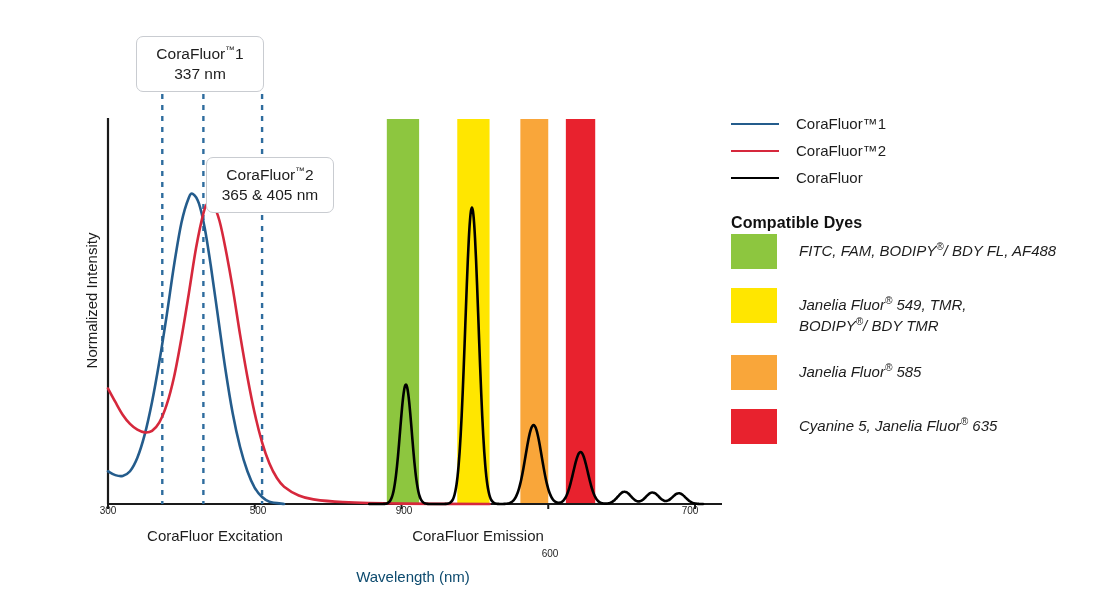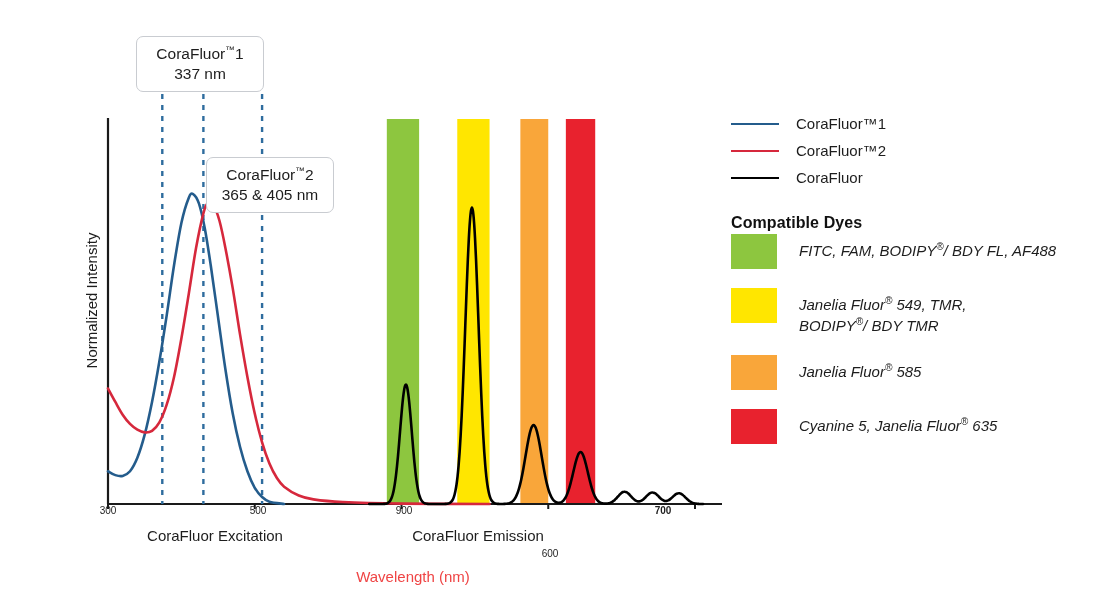--- a/index.html
+++ b/index.html
@@ -17,21 +17,21 @@
            box-sizing:border-box;white-space:nowrap;}
   .callout .l2{display:block;}
   .sup{font-size:9.5px;vertical-align:super;letter-spacing:.3px;}
 
   #callout-cf1{left:136px;top:36px;width:128px;}
   #callout-cf2{left:206px;top:157px;width:128px;}
 
   
   .axis-tick{position:absolute;font-size:10px;color:#1d1d1d;text-align:center;}
   .sub-label{position:absolute;font-size:15px;color:#1d1d1d;text-align:center;}
-  .axis-title{position:absolute;font-size:15px;color:#ef4444;text-align:center;}
+  .axis-title{position:absolute;font-size:15px;color:#0c4a6e;text-align:center;}
   #ylabel{position:absolute;left:-9px;top:292px;width:200px;text-align:center;
           font-size:15px;color:#1d1d1d;transform:rotate(-90deg);}
 
   
   #legend{position:absolute;left:731px;top:110px;width:360px;}
   .leg-row{display:flex;align-items:center;height:27px;}
   .leg-swatch{width:48px;height:0;border-top-width:2.6px;border-top-style:solid;
               margin-right:17px;flex:none;}
   .leg-text{font-size:15px;color:#1d1d1d;white-space:nowrap;}
 
@@ -76,21 +76,21 @@
 
   <div class="callout" id="callout-cf2">
     <span>CoraFluor<span class="sup">™</span>2</span>
     <span class="l2">365 &amp; 405 nm</span>
   </div>
 
   <div class="axis-tick" id="tick-300" style="left:78px;top:505px;width:60px;">300</div>
   <div class="axis-tick" id="tick-400" style="left:228px;top:505px;width:60px;">500</div>
   <div class="axis-tick" id="tick-500" style="left:374px;top:505px;width:60px;">900</div>
   <div class="axis-tick" id="tick-600" style="left:520px;top:505px;width:60px;margin-top:43px;">600</div>
-  <div class="axis-tick" id="tick-700" style="left:633px;top:505px;width:60px;font-weight:bold;">700</div>
+  <div class="axis-tick" id="tick-700" style="left:660px;top:505px;width:60px;">700</div>
 
   <div class="sub-label" style="left:115px;top:527px;width:200px;">CoraFluor Excitation</div>
   <div class="sub-label" style="left:378px;top:527px;width:200px;">CoraFluor Emission</div>
 
   <div class="axis-title" style="left:313px;top:568px;width:200px;">Wavelength (nm)</div>
   <div id="ylabel">Normalized Intensity</div>
 
   <div id="legend">
     <div class="leg-row">
       <span class="leg-swatch" id="leg-sw-0" style="border-top-color: rgb(36, 92, 140);"></span>

